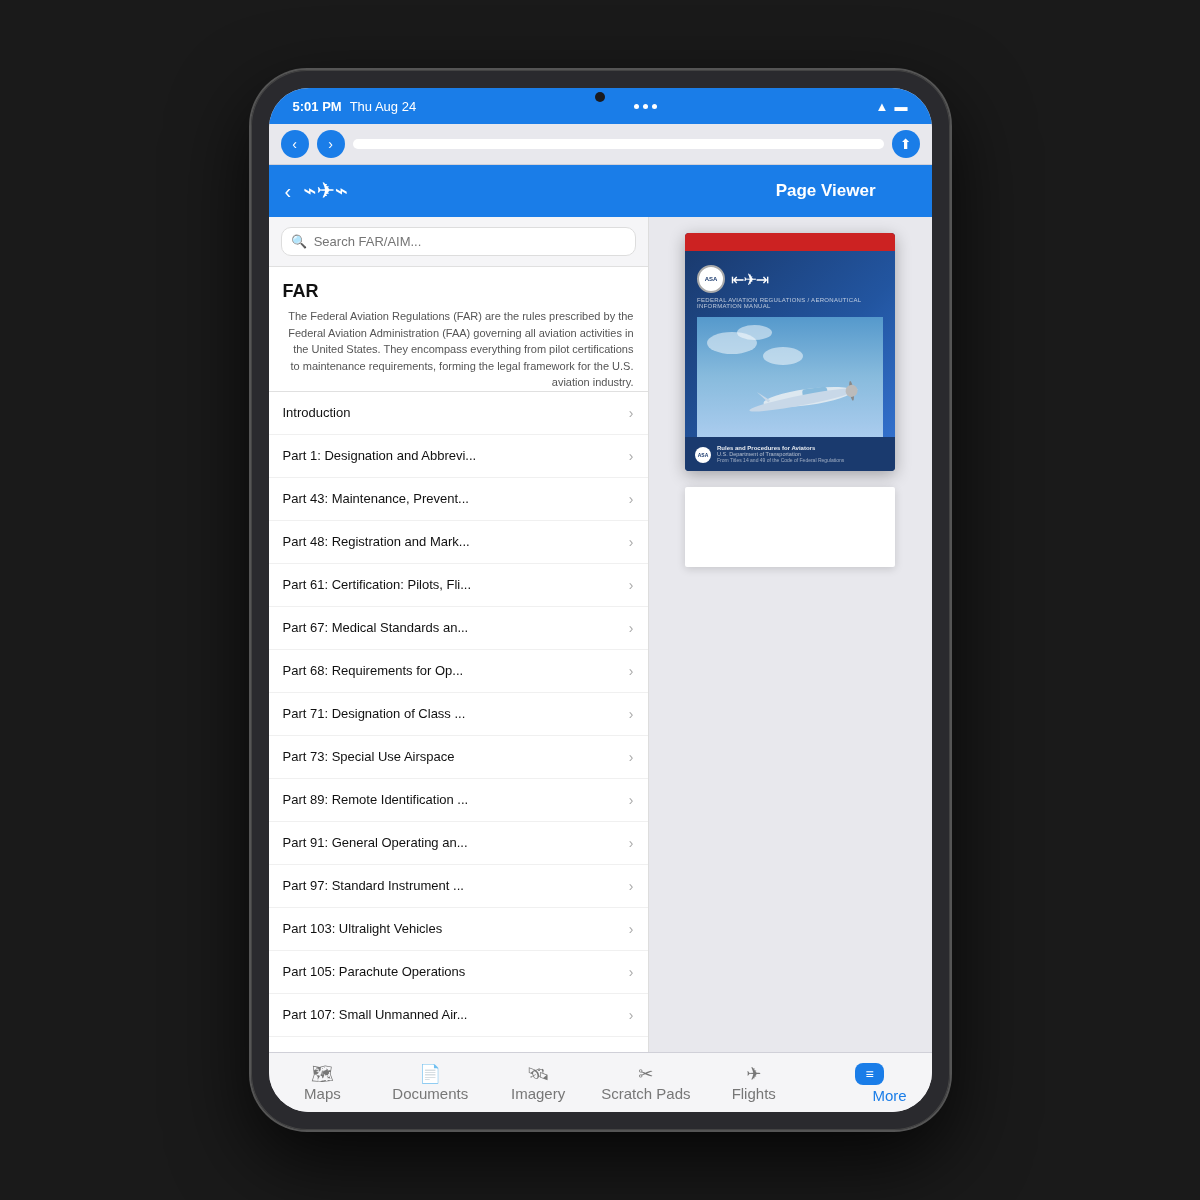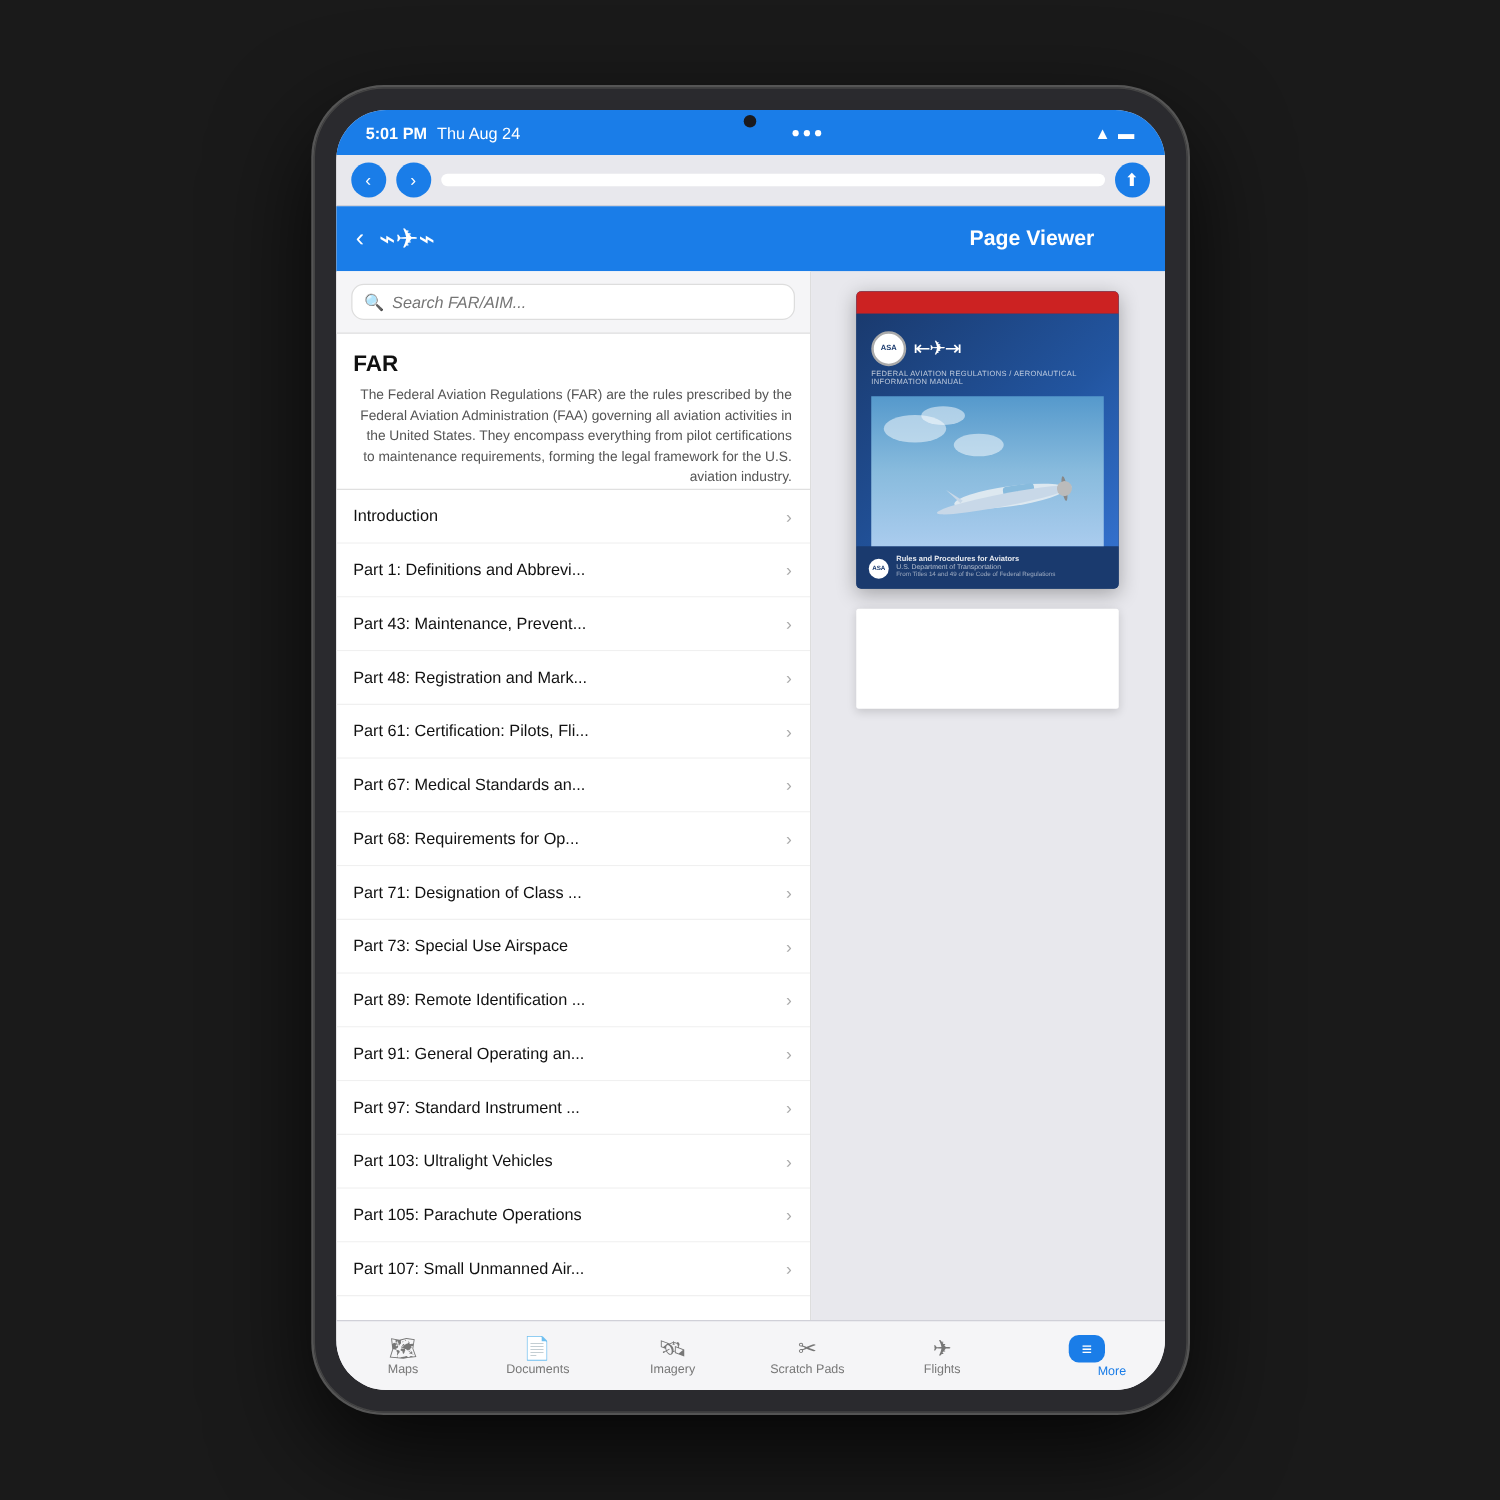--- a/index.html
+++ b/index.html
@@ -173,21 +173,20 @@
       color: #999;
       font-size: 13px;
     }
     .search-input {
       border: none;
       outline: none;
       font-size: 13px;
       color: #999;
       background: transparent;
       flex: 1;
-      font-style: italic;
     }
 
     .far-description {
       padding: 14px 14px 0 14px;
       border-bottom: 1px solid #e0e0e0;
     }
     .far-title {
       font-size: 18px;
       font-weight: 700;
       color: #111;
@@ -313,21 +312,21 @@
       gap: 2px;
       cursor: pointer;
       padding: 4px 0;
     }
     .tab-icon-wrap {
       color: #777;
       font-size: 18px;
       line-height: 1;
     }
     .tab-label {
-      font-size: 10px;
+      font-size: 15px;
       color: #777;
     }
     .tab-item-more {
       flex: 1;
       display: flex;
       flex-direction: column;
       align-items: center;
       gap: 2px;
       cursor: pointer;
       padding: 4px 8px;
@@ -415,21 +414,21 @@
           <div class="far-text">The Federal Aviation Regulations (FAR) are the rules prescribed by the Federal Aviation Administration (FAA) governing all aviation activities in the United States. They encompass everything from pilot certifications to maintenance requirements, forming the legal framework for the U.S. aviation industry.</div>
         </div>
 
         <div class="nav-list">
 
         <div class="nav-item">
     <span class="nav-item-text">Introduction</span>
     <span class="nav-chevron">›</span>
   </div>
             <div class="nav-item">
-    <span class="nav-item-text">Part 1: Definitions and Abbrevi...</span>
+    <span class="nav-item-text">Part 1: Designation and Abbrevi...</span>
     <span class="nav-chevron">›</span>
   </div>
             <div class="nav-item">
     <span class="nav-item-text">Part 43: Maintenance, Prevent...</span>
     <span class="nav-chevron">›</span>
   </div>
             <div class="nav-item">
     <span class="nav-item-text">Part 48: Registration and Mark...</span>
     <span class="nav-chevron">›</span>
   </div>

